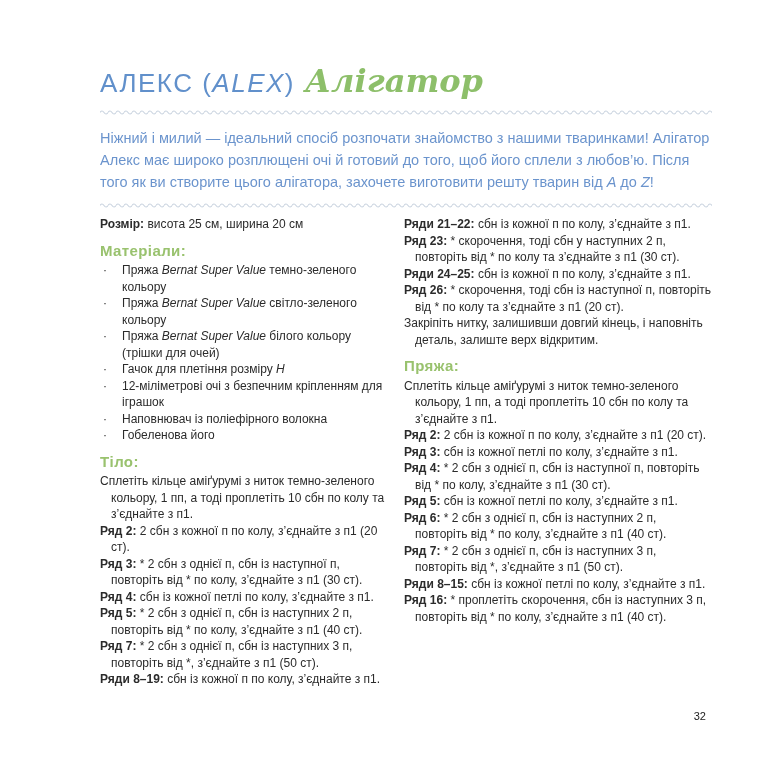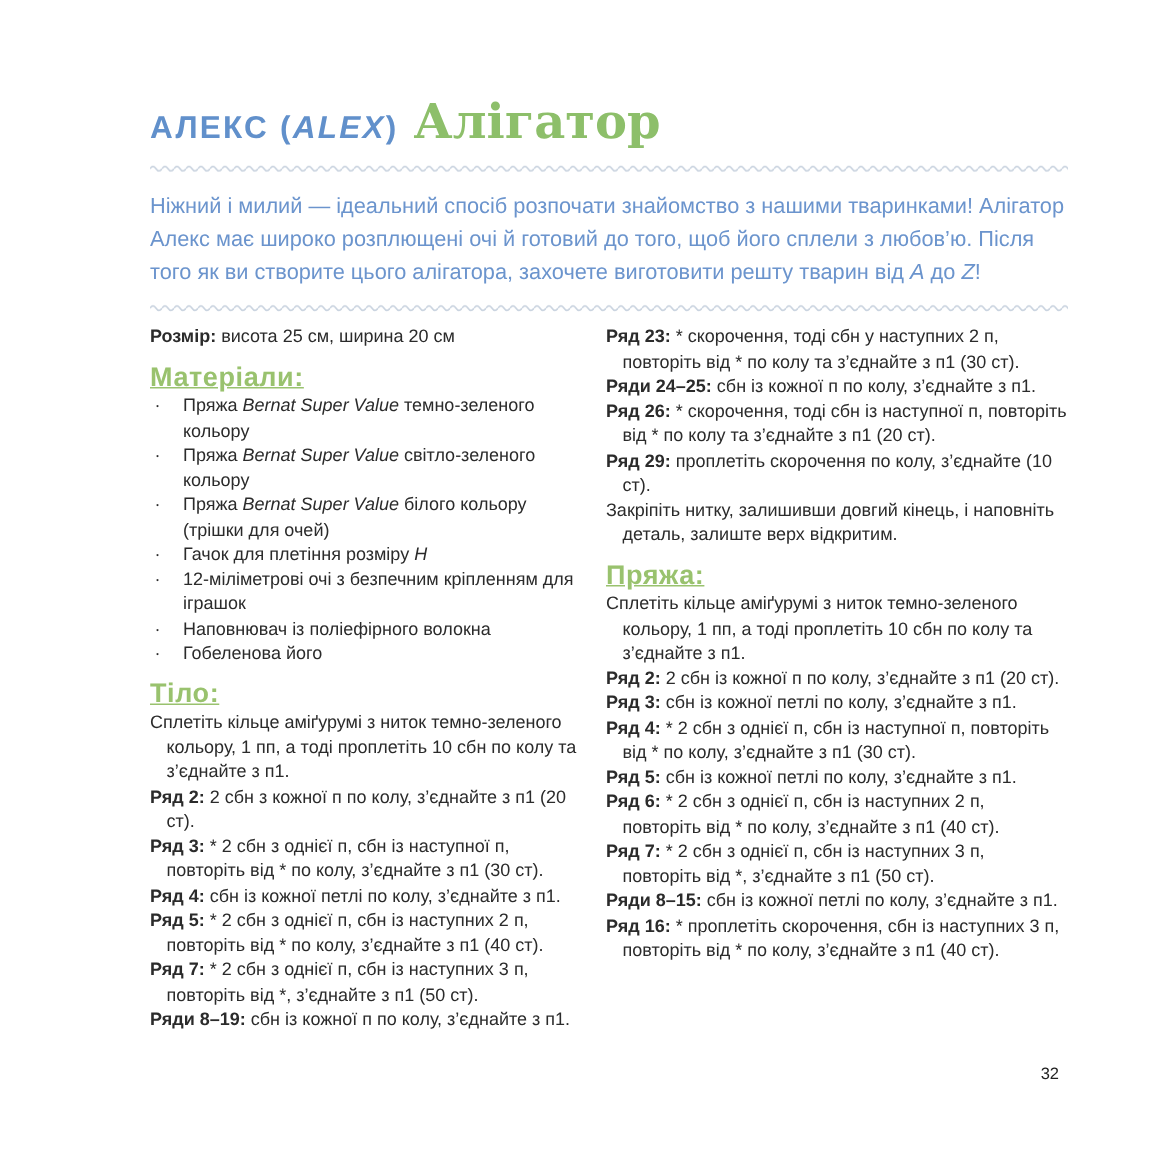--- a/index.html
+++ b/index.html
@@ -21,28 +21,29 @@
   }
   .content {
     position: absolute;
     left: 100px;
     top: 62px;
     width: 612px;
   }
   .title-line { white-space: nowrap; margin-bottom: 6px; }
   .title-main {
     color: var(--title-blue);
-    font-weight: 700;
-    font-size: 21px;
+    font-weight: 400;
+    font-size: 26px;
     letter-spacing: 1.5px;
   }
   .title-main .latin { font-style: italic; }
   .title-script {
     color: var(--script-green);
     font-family: "DejaVu Serif", serif;
+    font-style: italic;
     font-weight: 700;
     font-size: 32px;
     margin-left: 10px;
     text-align: right;
   }
   .wave { display: block; margin: 8px 0; }
   .wave-path { stroke: var(--wave-line); }
   .intro {
     color: var(--intro-blue);
     font-size: 14.5px;
@@ -57,24 +58,23 @@
     font-size: 12px;
     line-height: 16.5px;
   }
   .col-left { width: 288px; }
   .col-right { width: 308px; }
   .size-line { margin-bottom: 9px; }
   .bold-label { font-weight: 700; }
   .sec-heading {
     color: var(--heading-green);
     font-weight: 700;
-    font-size: 18px;
+    font-size: 15px;
     letter-spacing: 0.4px;
     margin: 10px 0 3px 0;
-    text-decoration: underline;
   }
   .mat-list { list-style: none; }
   .mat-item {
     position: relative;
     padding-left: 22px;
   }
   .mat-item .bullet {
     position: absolute;
     left: 3px;
     top: 0;
@@ -144,24 +144,24 @@
       <p class="row"><span class="bold-label">Ряд 3:</span><span> * 2 сбн з однієї п, сбн із наступної п, повторіть від * по колу, з’єднайте з п1 (30 ст).</span></p>
       <p class="row"><span class="bold-label">Ряд 4:</span><span> сбн із кожної петлі по колу, з’єднайте з п1.</span></p>
       <p class="row"><span class="bold-label">Ряд 5:</span><span> * 2 сбн з однієї п, сбн із наступних 2 п, повторіть від * по колу, з’єднайте з п1 (40 ст).</span></p>
       <p class="row"><span class="bold-label">Ряд 7:</span><span> * 2 сбн з однієї п, сбн із наступних 3 п, повторіть від *, з’єднайте з п1 (50 ст).</span></p>
       <p class="row"><span class="bold-label">Ряди 8–19:</span><span> сбн із кожної п по колу, з’єднайте з п1.</span></p>
 
     </div>
 
     <div class="col-right">
 
+      <p class="row"><span class="bold-label">Ряди 21–22:</span><span> сбн із кожної п по колу, з’єднайте з п1.</span></p>
       <p class="row"><span class="bold-label">Ряд 23:</span><span> * скорочення, тоді сбн у наступних 2 п, повторіть від * по колу та з’єднайте з п1 (30 ст).</span></p>
       <p class="row"><span class="bold-label">Ряди 24–25:</span><span> сбн із кожної п по колу, з’єднайте з п1.</span></p>
       <p class="row"><span class="bold-label">Ряд 26:</span><span> * скорочення, тоді сбн із наступної п, повторіть від * по колу та з’єднайте з п1 (20 ст).</span></p>
-      <p class="row"><span class="bold-label">Ряд 29:</span><span> проплетіть скорочення по колу, з’єднайте (10 ст).</span></p>
       <p class="row"><span>Закріпіть нитку, залишивши довгий кінець, і наповніть деталь, залиште верх відкритим.</span></p>
 
       <h3 class="sec-heading">Пряжа:</h3>
       <p class="row"><span>Сплетіть кільце аміґурумі з ниток темно-зеленого кольору, 1 пп, а тоді проплетіть 10 сбн по колу та з’єднайте з п1.</span></p>
       <p class="row"><span class="bold-label">Ряд 2:</span><span> 2 сбн із кожної п по колу, з’єднайте з п1 (20 ст).</span></p>
       <p class="row"><span class="bold-label">Ряд 3:</span><span> сбн із кожної петлі по колу, з’єднайте з п1.</span></p>
       <p class="row"><span class="bold-label">Ряд 4:</span><span> * 2 сбн з однієї п, сбн із наступної п, повторіть від * по колу, з’єднайте з п1 (30 ст).</span></p>
       <p class="row"><span class="bold-label">Ряд 5:</span><span> сбн із кожної петлі по колу, з’єднайте з п1.</span></p>
       <p class="row"><span class="bold-label">Ряд 6:</span><span> * 2 сбн з однієї п, сбн із наступних 2 п, повторіть від * по колу, з’єднайте з п1 (40 ст).</span></p>
       <p class="row"><span class="bold-label">Ряд 7:</span><span> * 2 сбн з однієї п, сбн із наступних 3 п, повторіть від *, з’єднайте з п1 (50 ст).</span></p>

